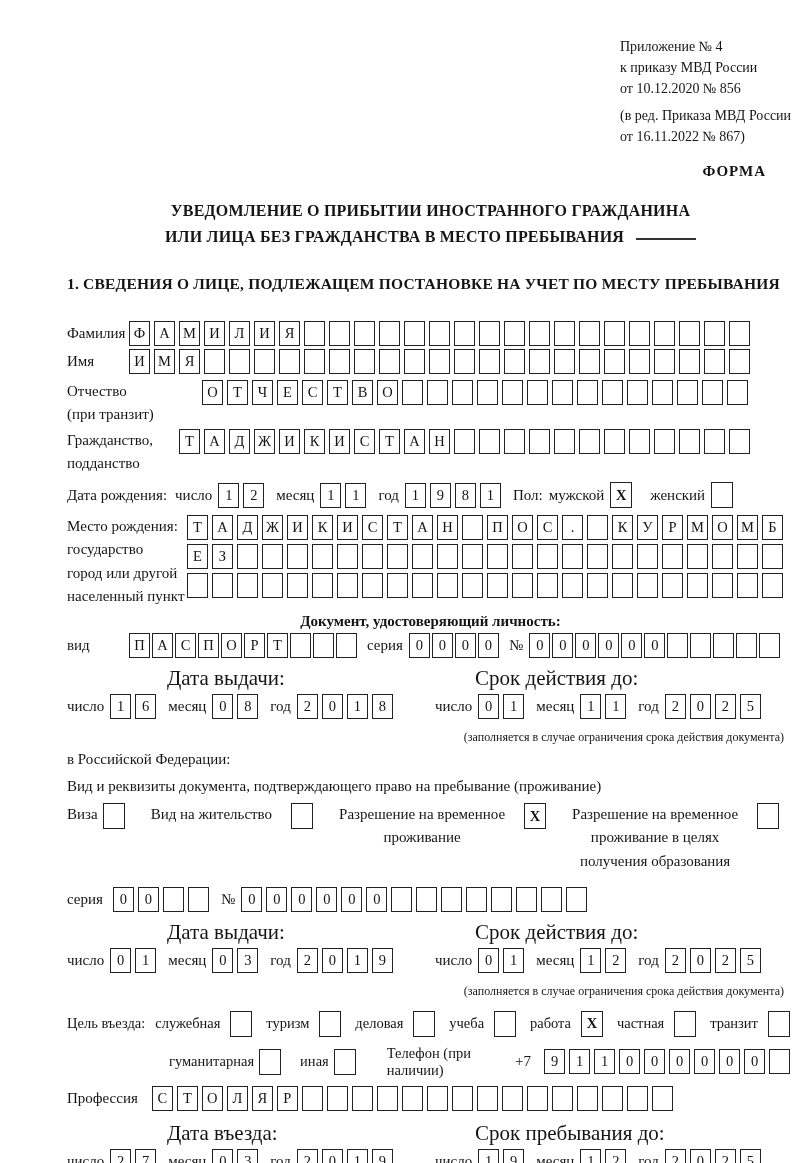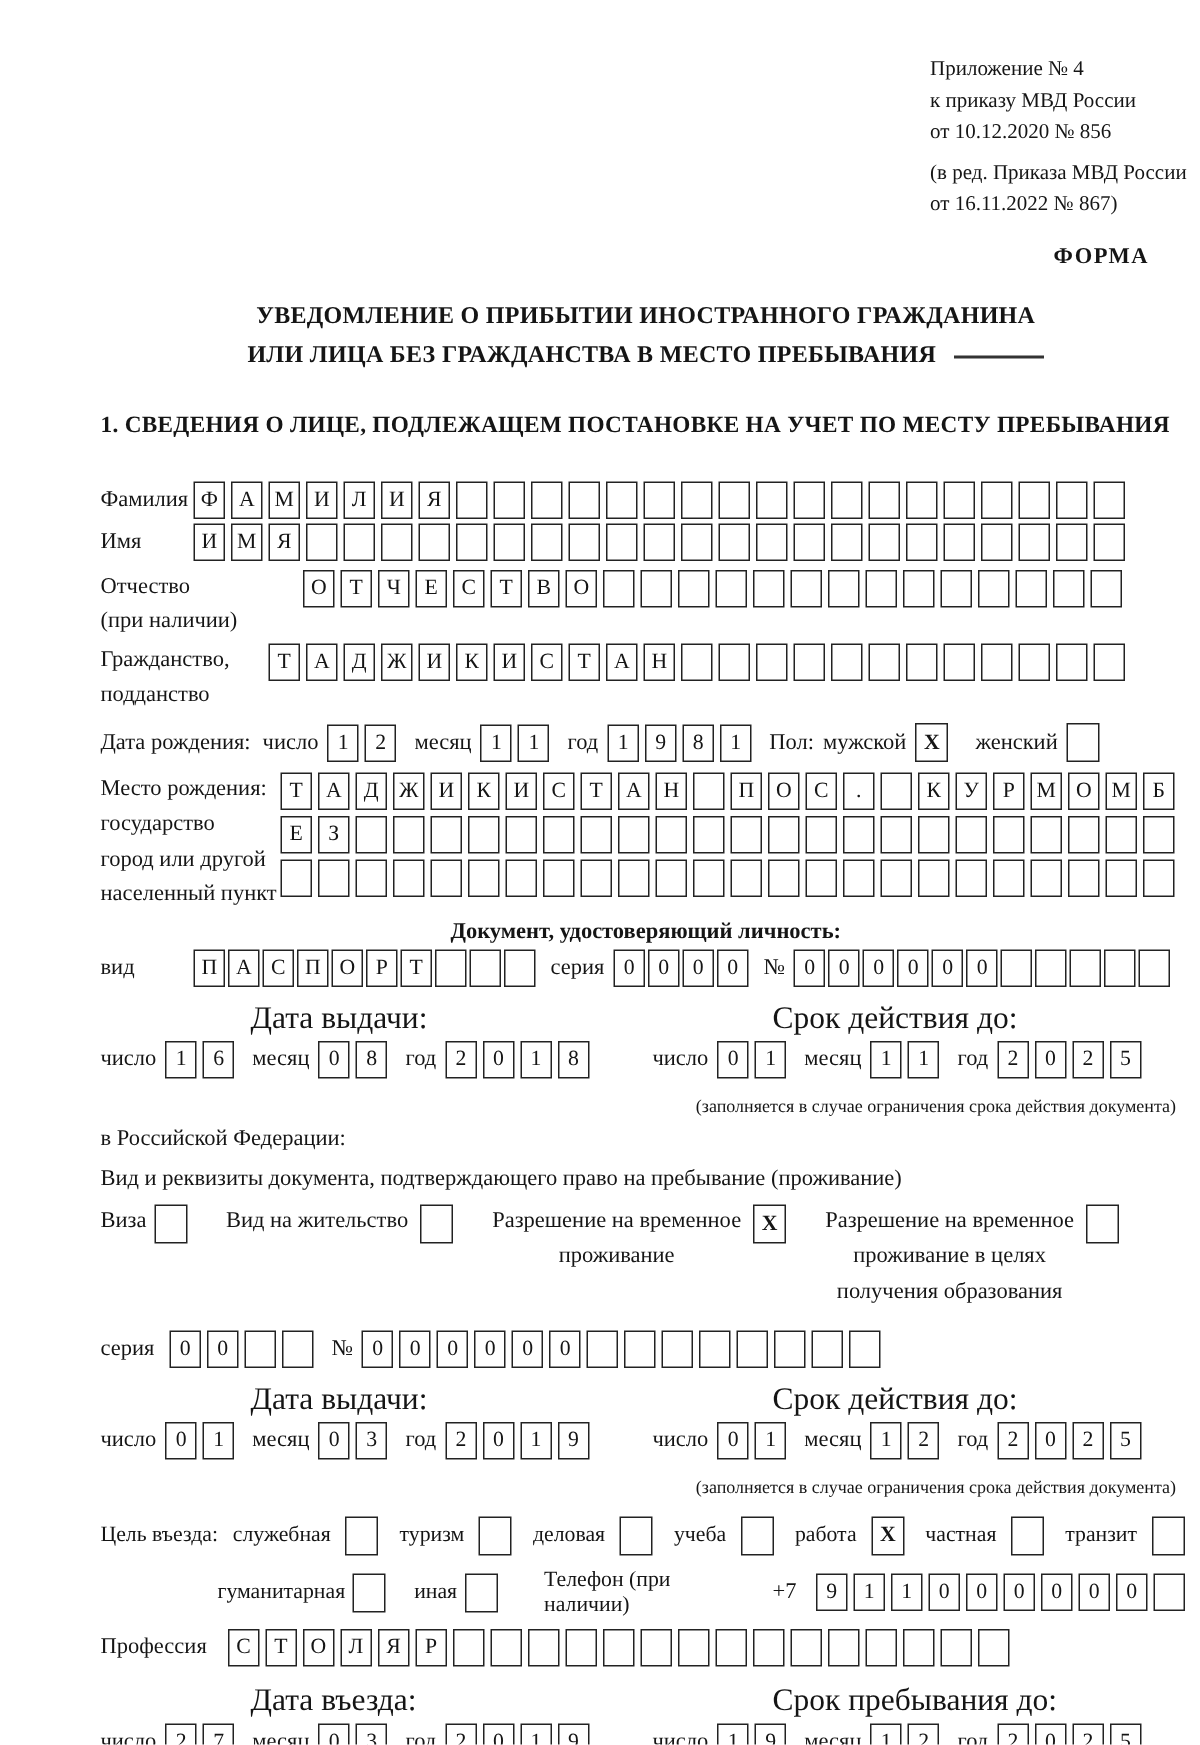--- a/index.html
+++ b/index.html
@@ -26,34 +26,34 @@
   .tight .cell{margin-right:2px;}
   .checkbox{width:22px;height:26px;font-weight:bold;}
   .rowgap{margin-top:7px;}
   .stackrows .cells{display:flex;margin-top:4px;}
   .stackrows .cells:first-child{margin-top:0;}
 
   .center-bold{margin-top:5px;text-align:center;font-weight:bold;font-size:15px;}
 
   .dp{margin-top:8px;}
   .dp-heads{display:grid;grid-template-columns:368px 1fr;font-size:21px;}
-  .dp-head-l{margin-left:100px;} .dp-head-r{margin-left:80px;}
+  .dp-head-l{margin-left:100px;} .dp-head-r{margin-left:40px;}
   .dp-row{display:grid;grid-template-columns:368px 1fr;margin-top:3px;}
   .dp-group{display:flex;align-items:center;}
   .dp-group .dlabel:first-child{margin-left:0;}
   .dp-note{margin-top:11px;text-align:right;font-size:12px;padding-right:10px;}
 
   .para{margin-top:10px;font-size:15px;}
   .opts{display:flex;align-items:flex-start;margin-top:8px;gap:22px;}
-  .opt{display:flex;align-items:flex-start;gap:8px;}
+  .opt{display:flex;align-items:flex-start;gap:19px;}
   .opt-lbl{font-size:15px;white-space:pre-line;text-align:center;line-height:1.55;}
 
   .purpose1{display:flex;align-items:center;margin-top:12px;font-size:14.5px;gap:5px;justify-content:space-between;}
   .purpose1 .plbl{flex:none;}
-  .purpose2{display:flex;align-items:center;margin-top:8px;margin-left:78px;font-size:14.5px;gap:5px;}
+  .purpose2{display:flex;align-items:center;margin-top:8px;margin-left:102px;font-size:14.5px;gap:5px;}
   .phone-lbl{margin-left:22px;margin-right:14px;}
   .prefix{margin-right:8px;font-size:15px;}
 </style>
 </head>
 <body>
 
 <div class="page">
 
   <div class="annex">
     <div>Приложение № 4</div>
@@ -132,21 +132,21 @@
         <span class="cell"></span>
         <span class="cell"></span>
         <span class="cell"></span>
         <span class="cell"></span>
       </span>
   </div>
 
   <div class="blockrow">
     <span class="lbl2 w135">
       <span>Отчество</span><br>
-      <span>(при наличии)</span>
+      <span>(при транзит)</span>
     </span>
     <span class="cells">
         <span class="cell">О</span>
         <span class="cell">Т</span>
         <span class="cell">Ч</span>
         <span class="cell">Е</span>
         <span class="cell">С</span>
         <span class="cell">Т</span>
         <span class="cell">В</span>
         <span class="cell">О</span>

